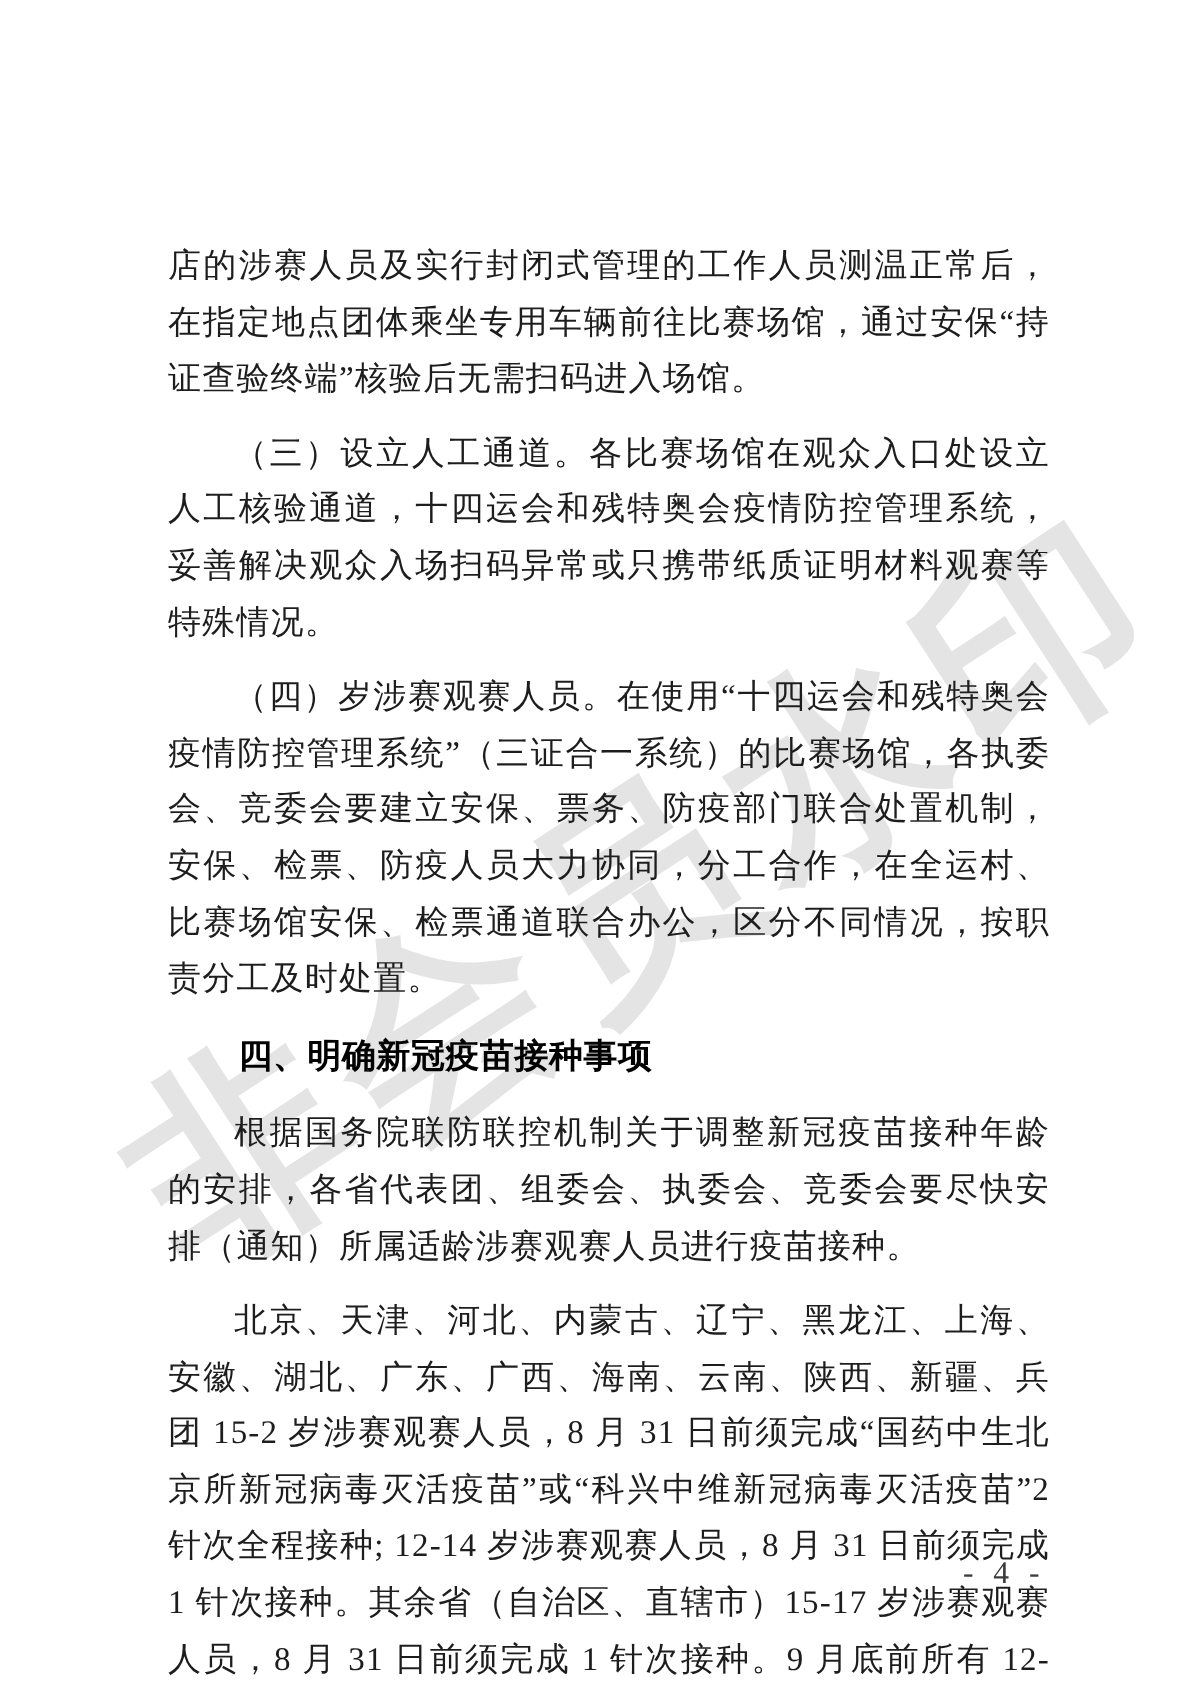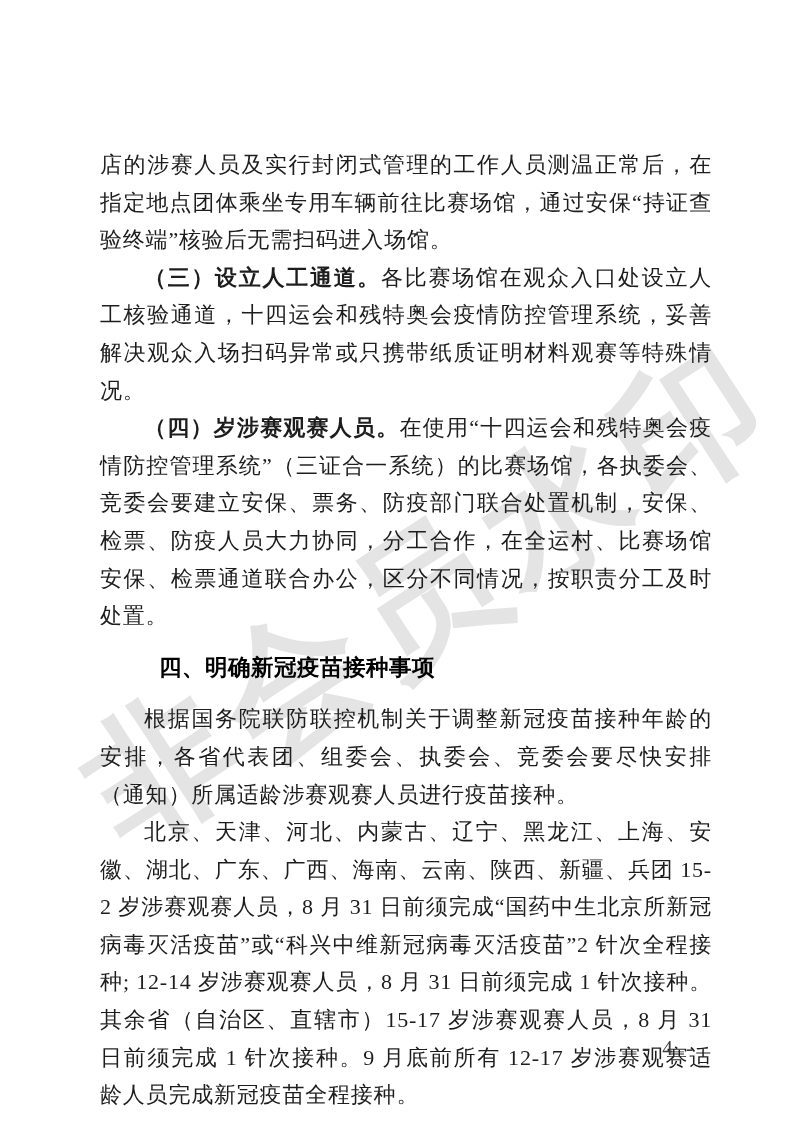--- a/index.html
+++ b/index.html
@@ -39,28 +39,28 @@
     top: 146px;
     width: 612px;
     z-index: 1;
     font-size: 22px;
     line-height: 37.6px;
     letter-spacing: 0.8px;
     color: #1d1d1d;
     text-align: justify;
   }
   .para {
-    margin: 0;
+    margin: 12px;
     text-indent: 2em;
   }
   .para.continuation {
     text-indent: 0;
   }
   .lead {
-    font-weight: 700;
+    font-weight: 400;
   }
   .heading {
     margin: 14px;
     text-indent: 2em;
     font-family: "Liberation Sans", "DejaVu Sans", sans-serif;
     font-weight: 700;
     font-size: 22.5px;
     line-height: 37.6px;
     letter-spacing: 0.5px;
     color: #000000;

